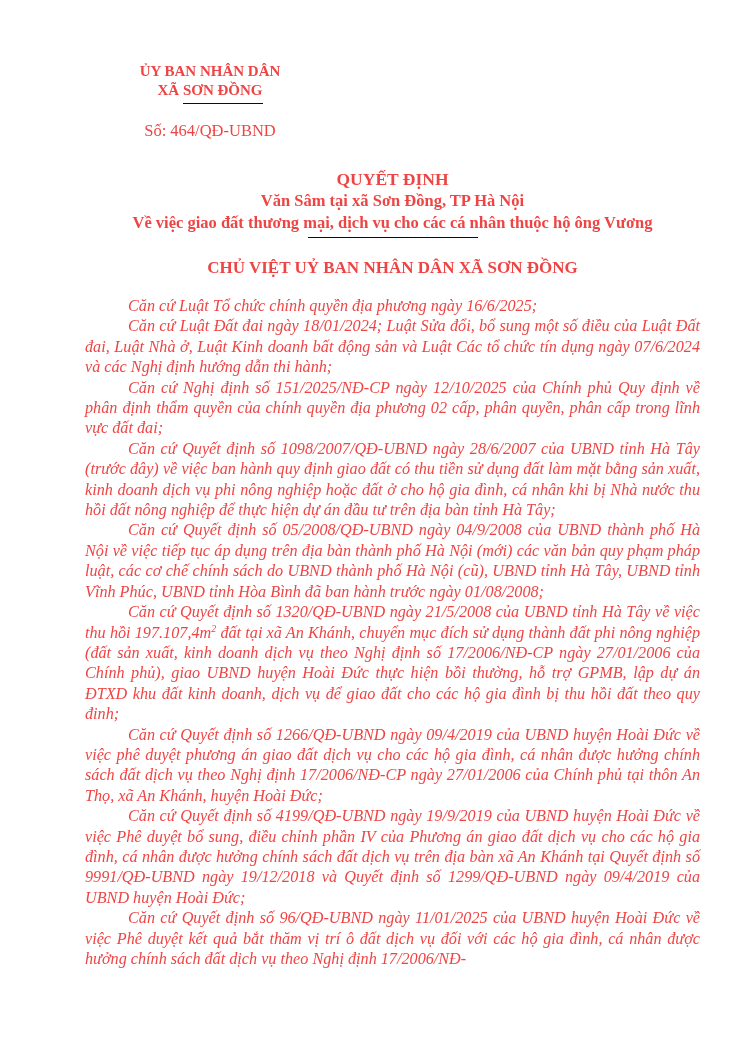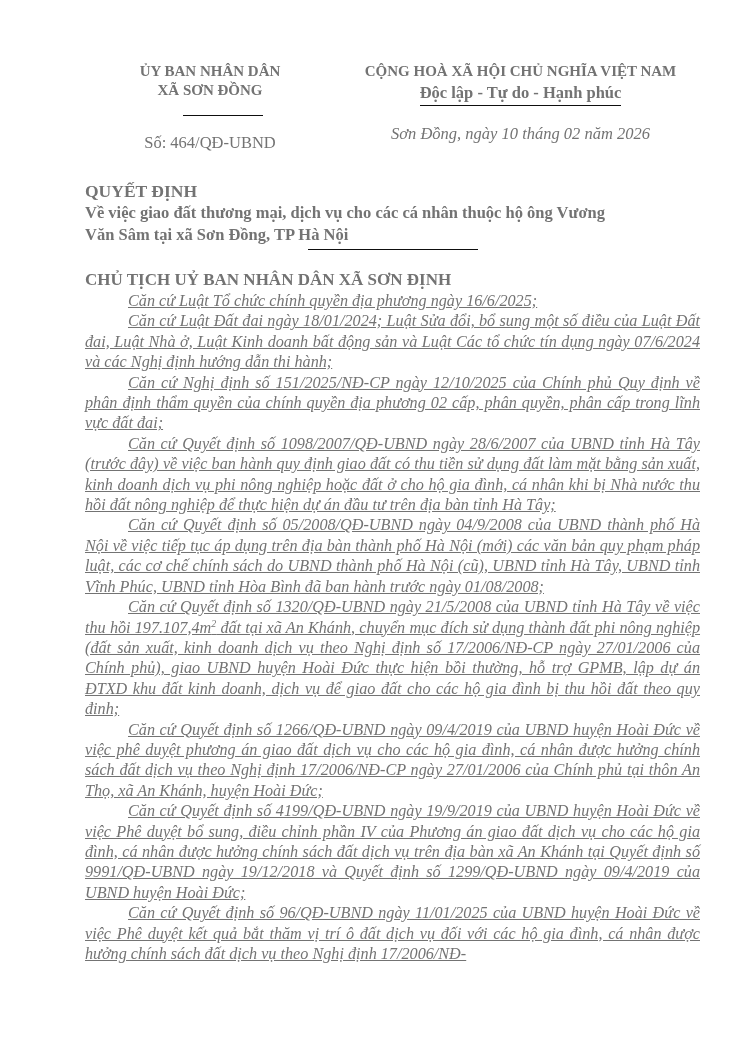--- a/index.html
+++ b/index.html
@@ -1,66 +1,61 @@
 <!DOCTYPE html>
 <html><head>
 <meta charset="utf-8">
 <style>
   html,body{margin:0;padding:0;background:#ffffff;}
   .page{
-    width:740px;height:1047px;background:#ffffff;color:#737373;
+    width:740px;height:1047px;background:#ffffff;color:#ef4444;
     font-family:"Liberation Serif","DejaVu Serif",serif;
     box-sizing:border-box;padding:62px 40px 0 85px;position:relative;overflow:hidden;
   }
   .doc-header{display:flex;align-items:flex-start;}
   .h-left{width:250px;flex-shrink:0;text-align:center;}
   .h-right{flex:1;text-align:center;padding-left:6px;}
   .org1,.org2{font-weight:bold;font-size:15px;line-height:19px;white-space:nowrap;}
-  .u-part{display:inline-block;border-bottom:1.5px solid #0e0e0e;padding-bottom:15px;}
+  .u-part{display:inline-block;border-bottom:1.5px solid #0e0e0e;padding-bottom:3px;}
   .doc-no{font-size:16.5px;margin-top:17px;white-space:nowrap;}
   .nat1{font-weight:bold;font-size:15px;line-height:19px;white-space:nowrap;}
   .nat2{font-weight:bold;font-size:16.5px;line-height:21px;margin-top:1px;white-space:nowrap;}
   .nat2 .u-part{padding-bottom:2px;border-bottom:1.7px solid #0e0e0e;}
   .date-line{font-style:italic;font-size:16.5px;margin-top:18px;white-space:nowrap;}
-  .title-block{text-align:left;margin-top:27px;}
+  .title-block{text-align:center;margin-top:27px;}
   .t-head{font-weight:bold;font-size:17.5px;line-height:22px;}
   .t-sub{font-weight:bold;font-size:16.5px;line-height:22px;}
   .t-rule{width:170px;border-top:1.6px solid #0e0e0e;margin:3px auto 0 auto;height:0;}
   .t-auth{font-weight:bold;font-size:17px;line-height:22px;margin-top:19px;}
-  .recitals{margin-top:0;text-decoration:underline;}
+  .recitals{margin-top:17px;}
   .recitals p{
     margin:0;font-style:italic;font-size:16.2px;line-height:20.4px;
     text-align:justify;text-indent:43px;
   }
   .recitals sup{font-size:10px;line-height:0;}
 </style>
 </head>
 <body>
 
 <div class="page">
 
   <div class="doc-header">
     <div class="h-left">
       <div class="org1">ỦY BAN NHÂN DÂN</div>
       <div class="org2"><span>XÃ </span><span class="u-part">SƠN ĐỒNG</span></div>
       <div class="doc-no">Số: 464/QĐ-UBND</div>
     </div>
-    <div class="h-right">
-      <div class="nat1">CỘNG HOÀ XÃ HỘI CHỦ NGHĨA VIỆT NAM</div>
-      <div class="nat2"><span class="u-part">Độc lập - Tự do - Hạnh phúc</span></div>
-      <div class="date-line">Sơn Đồng, ngày 10 tháng 02 năm 2026</div>
-    </div>
   </div>
 
   <div class="title-block">
     <div class="t-head">QUYẾT ĐỊNH</div>
+    <div class="t-sub">Văn Sâm tại xã Sơn Đồng, TP Hà Nội</div>
     <div class="t-sub">Về việc giao đất thương mại, dịch vụ cho các cá nhân thuộc hộ ông Vương</div>
-    <div class="t-sub">Văn Sâm tại xã Sơn Đồng, TP Hà Nội</div>
     <div class="t-rule"></div>
-    <div class="t-auth">CHỦ TỊCH UỶ BAN NHÂN DÂN XÃ SƠN ĐỊNH</div>
+    <div class="t-auth">CHỦ VIỆT UỶ BAN NHÂN DÂN XÃ SƠN ĐỒNG</div>
   </div>
 
   <div class="recitals">
     <p>Căn cứ Luật Tổ chức chính quyền địa phương ngày 16/6/2025;</p>
     <p>Căn cứ Luật Đất đai ngày 18/01/2024; Luật Sửa đổi, bổ sung một số điều của Luật Đất đai, Luật Nhà ở, Luật Kinh doanh bất động sản và Luật Các tổ chức tín dụng ngày 07/6/2024 và các Nghị định hướng dẫn thi hành;</p>
     <p>Căn cứ Nghị định số 151/2025/NĐ-CP ngày 12/10/2025 của Chính phủ Quy định về phân định thẩm quyền của chính quyền địa phương 02 cấp, phân quyền, phân cấp trong lĩnh vực đất đai;</p>
     <p>Căn cứ Quyết định số 1098/2007/QĐ-UBND ngày 28/6/2007 của UBND tỉnh Hà Tây (trước đây) về việc ban hành quy định giao đất có thu tiền sử dụng đất làm mặt bằng sản xuất, kinh doanh dịch vụ phi nông nghiệp hoặc đất ở cho hộ gia đình, cá nhân khi bị Nhà nước thu hồi đất nông nghiệp để thực hiện dự án đầu tư trên địa bàn tỉnh Hà Tây;</p>
     <p>Căn cứ Quyết định số 05/2008/QĐ-UBND ngày 04/9/2008 của UBND thành phố Hà Nội về việc tiếp tục áp dụng trên địa bàn thành phố Hà Nội (mới) các văn bản quy phạm pháp luật, các cơ chế chính sách do UBND thành phố Hà Nội (cũ), UBND tỉnh Hà Tây, UBND tỉnh Vĩnh Phúc, UBND tỉnh Hòa Bình đã ban hành trước ngày 01/08/2008;</p>
     <p><span>Căn cứ Quyết định số 1320/QĐ-UBND ngày 21/5/2008 của UBND tỉnh Hà Tây về việc thu hồi 197.107,4m</span><sup>2</sup><span> đất tại xã An Khánh, chuyển mục đích sử dụng thành đất phi nông nghiệp (đất sản xuất, kinh doanh dịch vụ theo Nghị định số 17/2006/NĐ-CP ngày 27/01/2006 của Chính phủ), giao UBND huyện Hoài Đức thực hiện bồi thường, hỗ trợ GPMB, lập dự án ĐTXD khu đất kinh doanh, dịch vụ để giao đất cho các hộ gia đình bị thu hồi đất theo quy đinh;</span></p>
     <p>Căn cứ Quyết định số 1266/QĐ-UBND ngày 09/4/2019 của UBND huyện Hoài Đức về việc phê duyệt phương án giao đất dịch vụ cho các hộ gia đình, cá nhân được hưởng chính sách đất dịch vụ theo Nghị định 17/2006/NĐ-CP ngày 27/01/2006 của Chính phủ tại thôn An Thọ, xã An Khánh, huyện Hoài Đức;</p>

